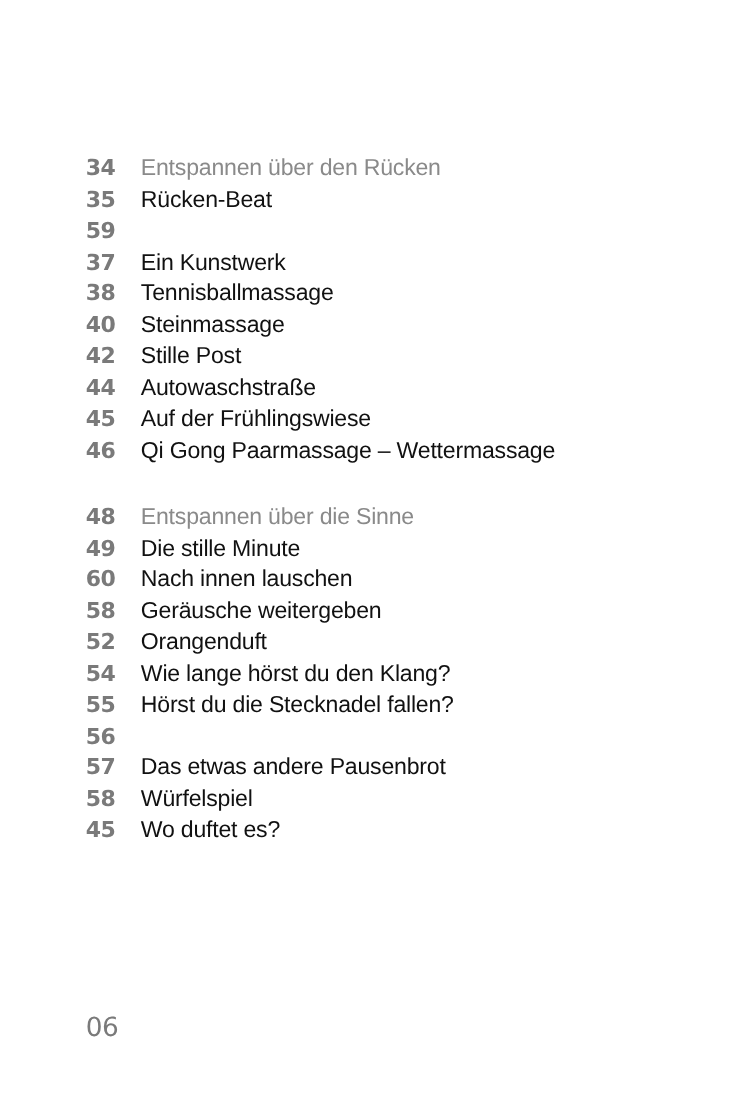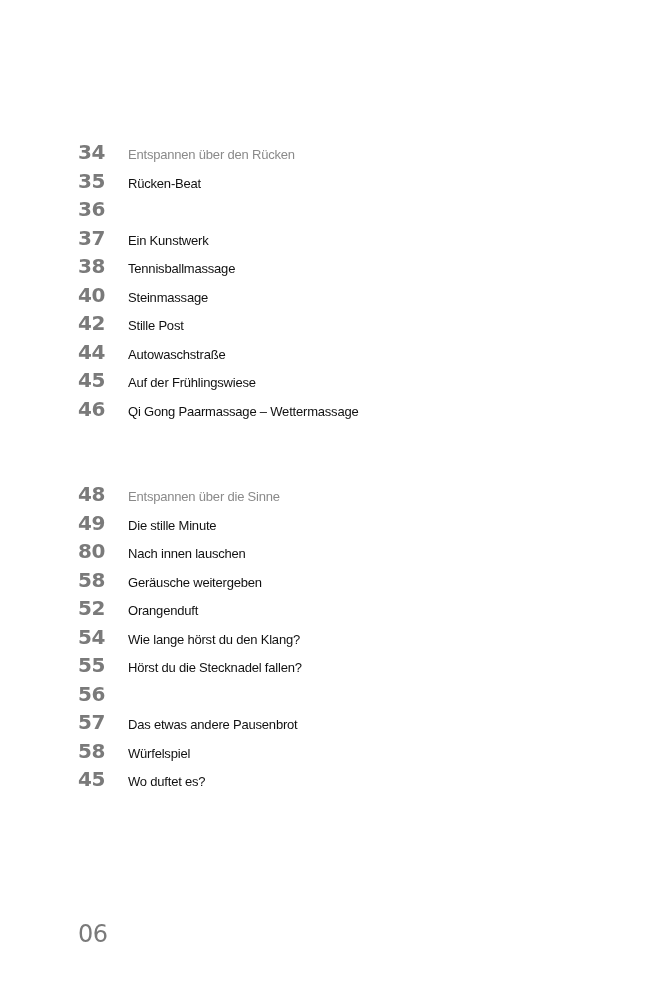--- a/index.html
+++ b/index.html
@@ -28,21 +28,21 @@
     .toc-num {
       width: 50px;
       display: inline-block;
       font-size: 20px;
       color: #7a7a7a;
       font-family: "DejaVu Sans", sans-serif;
       font-weight: bold;
       letter-spacing: -0.5px;
     }
     .toc-title {
-      font-size: 13px;
+      font-size: 21px;
       color: #111111;
       letter-spacing: -0.2px;
     }
     .toc-heading .toc-title {
       color: #8a8a8a;
     }
     .page-number {
       position: absolute;
       left: 78px;
       top: 920px;
@@ -58,21 +58,21 @@
 <div class="toc-section" style="top:138px;">
   <div class="toc-row toc-heading">
     <span class="toc-num">34</span>
     <span class="toc-title">Entspannen über den Rücken</span>
   </div>
   <div class="toc-row">
     <span class="toc-num">35</span>
     <span class="toc-title">Rücken-Beat</span>
   </div>
   <div class="toc-row">
-    <span class="toc-num">36</span>
+    <span class="toc-num">59</span>
   </div>
   <div class="toc-row">
     <span class="toc-num">37</span>
     <span class="toc-title">Ein Kunstwerk</span>
   </div>
   <div class="toc-row">
     <span class="toc-num">38</span>
     <span class="toc-title">Tennisballmassage</span>
   </div>
   <div class="toc-row">
@@ -90,31 +90,31 @@
   <div class="toc-row">
     <span class="toc-num">45</span>
     <span class="toc-title">Auf der Frühlingswiese</span>
   </div>
   <div class="toc-row">
     <span class="toc-num">46</span>
     <span class="toc-title">Qi Gong Paarmassage – Wettermassage</span>
   </div>
 </div>
 
-<div class="toc-section" style="top:480px;">
+<div class="toc-section" style="top:455px;">
   <div class="toc-row toc-heading">
     <span class="toc-num">48</span>
     <span class="toc-title">Entspannen über die Sinne</span>
   </div>
   <div class="toc-row">
     <span class="toc-num">49</span>
     <span class="toc-title">Die stille Minute</span>
   </div>
   <div class="toc-row">
-    <span class="toc-num">80</span>
+    <span class="toc-num">60</span>
     <span class="toc-title">Nach innen lauschen</span>
   </div>
   <div class="toc-row">
     <span class="toc-num">58</span>
     <span class="toc-title">Geräusche weitergeben</span>
   </div>
   <div class="toc-row">
     <span class="toc-num">52</span>
     <span class="toc-title">Orangenduft</span>
   </div>

